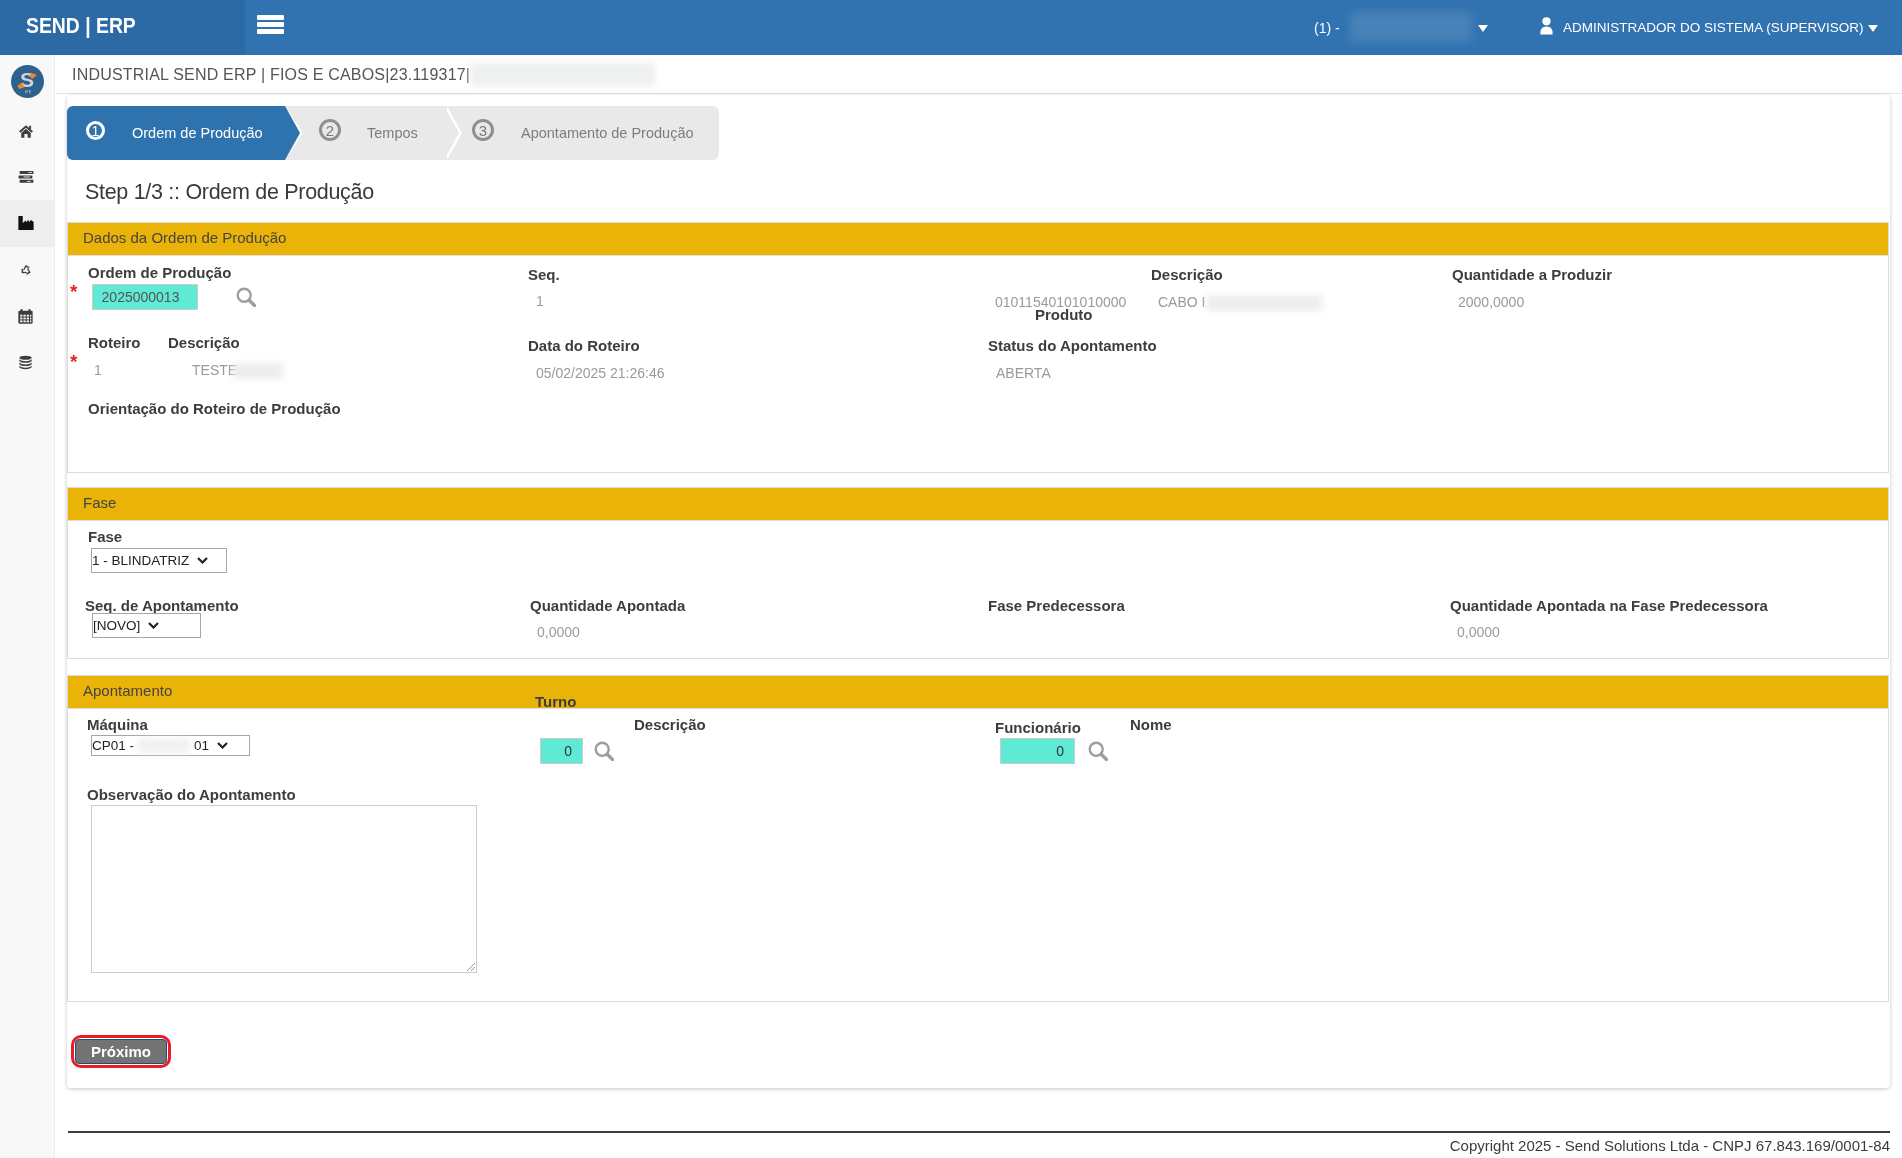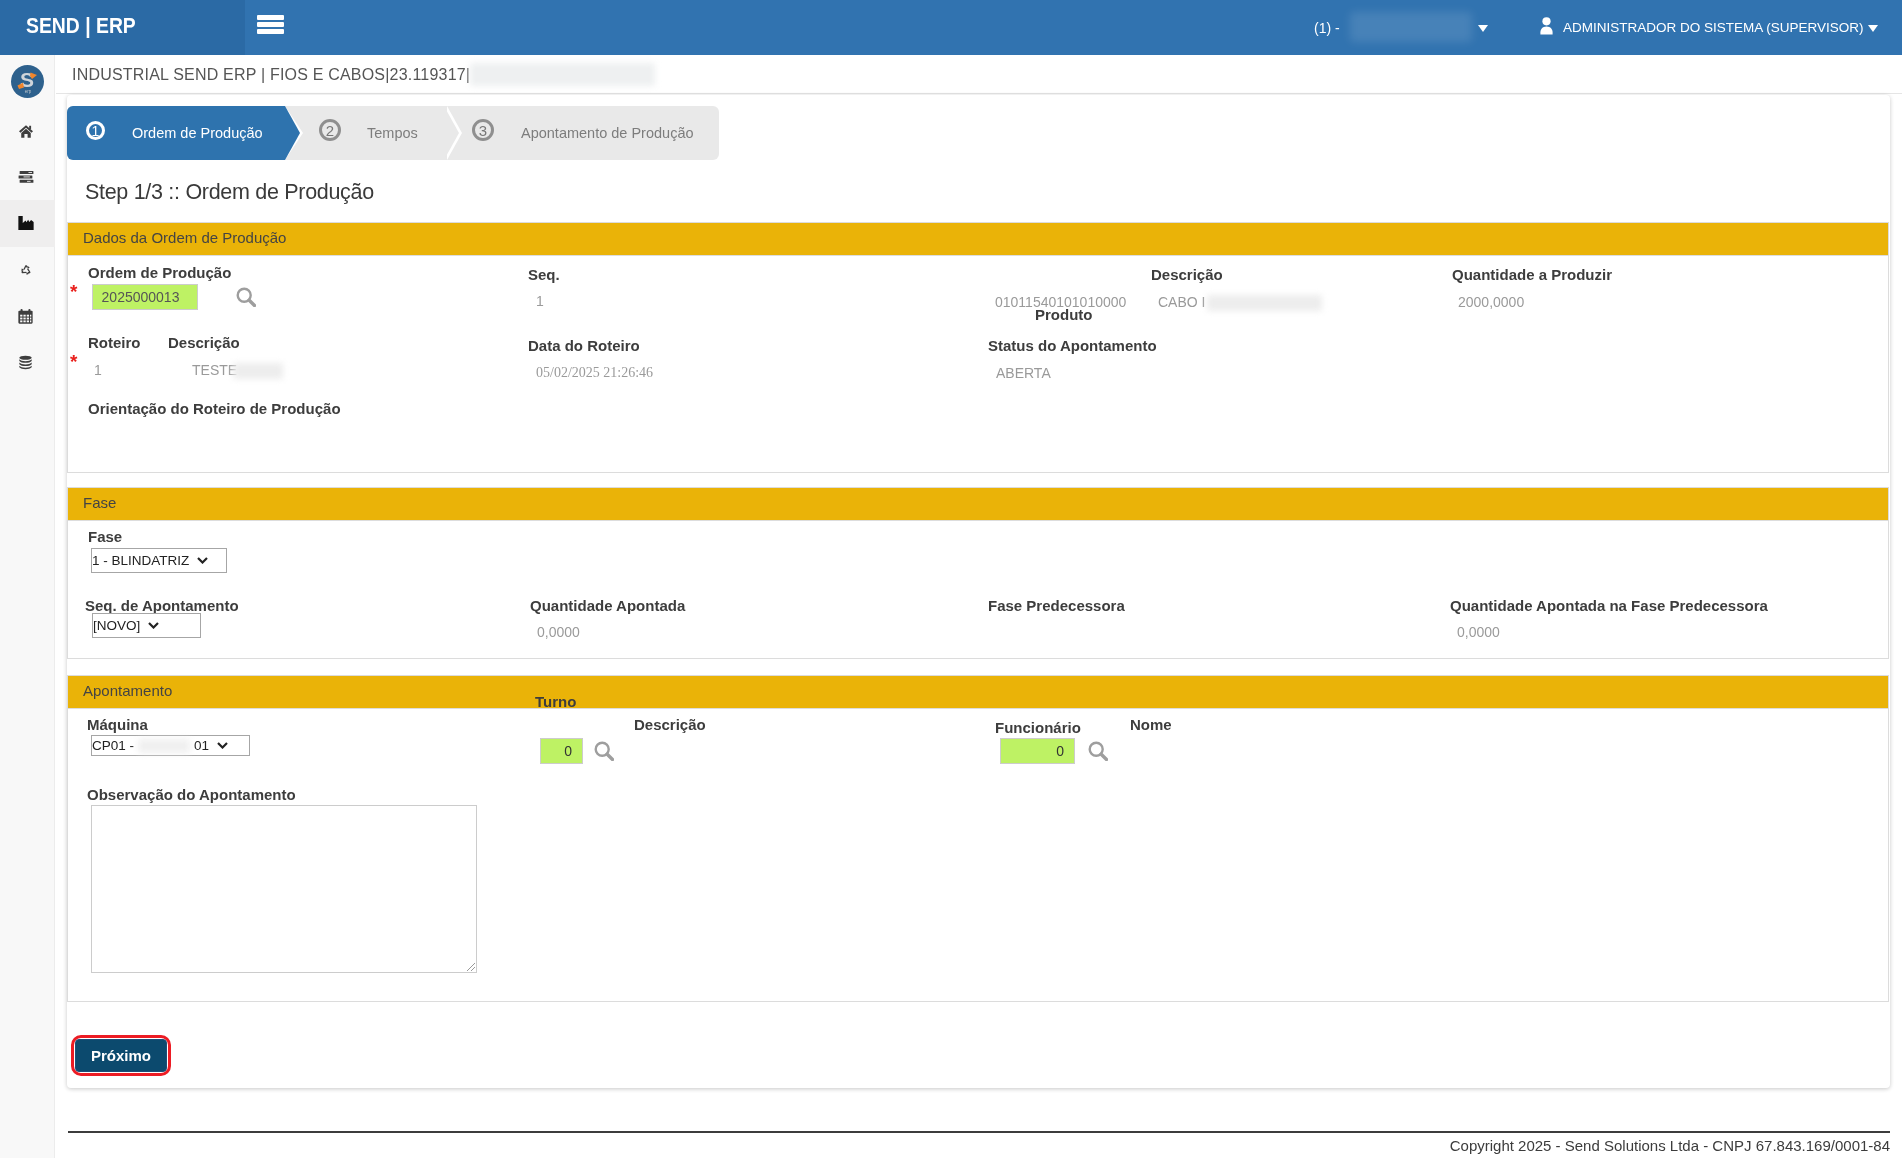--- a/index.html
+++ b/index.html
@@ -5,21 +5,21 @@
   * { margin:0; padding:0; box-sizing:border-box; }
   html,body { width:1902px; height:1158px; background:#fff; font-family:"Liberation Sans", sans-serif; }
   #page { position:relative; width:1902px; height:1158px; overflow:hidden; background:#fff; }
   .abs { position:absolute; }
   .lbl { font-weight:bold; color:#3d3d3d; font-size:15px; white-space:nowrap; }
   .val { color:#9a9a9a; font-size:14px; white-space:nowrap; }
   .ast { color:#e9201c; font-weight:bold; font-size:19px; }
   .blur { filter:blur(3px); border-radius:2px; }
   .panel { position:absolute; left:67px; width:1822px; border:1px solid #dcdcdc; background:#fff; }
   .phead { height:33px; background:#eab308; border-bottom:1px solid #ddd; color:#444; font-size:15px; line-height:29px; padding-left:15px; }
-  .inp { position:absolute; border:1px solid #ccc; background:#bef264; color:#555; font-size:14px; text-align:center; }
+  .inp { position:absolute; border:1px solid #ccc; background:#5eead4; color:#555; font-size:14px; text-align:center; }
   .sel { position:absolute; border:1px solid #a6a6a6; background:#fff; color:#222; font-size:13.5px; display:flex; align-items:center; justify-content:flex-start; }
   .sel svg { margin-left:8px; }
 </style>
 </head>
 <body>
 <div id="page">
 
   <div class="abs" style="left:0;top:0;width:1902px;height:55px;background:#3173b0;"></div>
   <div class="abs" style="left:0;top:0;width:245px;height:55px;background:#2b6aa5;"></div>
   <div class="abs" style="left:26px;top:0;height:51px;display:flex;align-items:center;color:#fff;font-size:22px;font-weight:bold;transform:scaleX(0.88);transform-origin:left center;">SEND&nbsp;|&nbsp;ERP</div>
@@ -151,21 +151,21 @@
   <div class="abs lbl" style="left:1452px;top:266px;">Quantidade a Produzir</div>
   <div class="abs val" style="left:1458px;top:294px;">2000,0000</div>
 
   <div class="abs ast" style="left:70px;top:351px;">*</div>
   <div class="abs lbl" style="left:88px;top:334px;">Roteiro</div>
   <div class="abs val" style="left:94px;top:362px;">1</div>
   <div class="abs lbl" style="left:168px;top:334px;">Descrição</div>
   <div class="abs val" style="left:192px;top:362px;">TESTE</div>
   <div class="abs blur" style="left:233px;top:363px;width:50px;height:16px;background:#ededed;"></div>
   <div class="abs lbl" style="left:528px;top:337px;">Data do Roteiro</div>
-  <div class="abs val" style="left:536px;top:365px;font-family:Liberation Serif, serif;">05/02/2025 21:26:46</div>
+  <div class="abs val" style="left:536px;top:365px;">05/02/2025 21:26:46</div>
   <div class="abs lbl" style="left:988px;top:337px;">Status do Apontamento</div>
   <div class="abs val" style="left:996px;top:365px;">ABERTA</div>
 
   <div class="abs lbl" style="left:88px;top:400px;">Orientação do Roteiro de Produção</div>
 
   <div class="panel" style="top:487px;height:172px;">
     <div class="phead">Fase</div>
   </div>
   <div class="abs lbl" style="left:88px;top:528px;">Fase</div>
   <div class="sel" style="left:91px;top:548px;width:136px;height:25px;">1 - BLINDATRIZ
@@ -209,19 +209,19 @@
   </svg>
   <div class="abs lbl" style="left:1130px;top:716px;">Nome</div>
   <div class="abs lbl" style="left:87px;top:786px;">Observação do Apontamento</div>
   <div class="abs" style="left:91px;top:805px;width:386px;height:168px;border:1px solid #ccc;background:#fff;"></div>
   <svg class="abs" style="left:466px;top:962px;" width="10" height="10" viewBox="0 0 10 10" stroke="#999" stroke-width="1">
     <line x1="1" y1="9" x2="9" y2="1"></line>
       <line x1="5" y1="9" x2="9" y2="5"></line>
   </svg>
 
   <div class="abs" style="left:71px;top:1035px;border:3px solid #ec1c24;border-radius:10px;padding:1px;background:#fff;">
-    <div style="width:92px;height:33px;background:#0c4a6e;border:1px solid #1d4e79;border-radius:4px;color:#fff;font-size:15px;font-weight:bold;display:flex;align-items:center;justify-content:center;">Próximo</div>
+    <div style="width:92px;height:25px;background:#737373;border:1px solid #1d4e79;border-radius:4px;color:#fff;font-size:15px;font-weight:bold;display:flex;align-items:center;justify-content:center;">Próximo</div>
   </div>
 
   <div class="abs" style="left:68px;top:1131px;width:1822px;height:2px;background:#3c3c3c;"></div>
   <div class="abs" style="left:0;top:1137px;width:1890px;text-align:right;color:#3c3c3c;font-size:15px;">Copyright 2025 - Send Solutions Ltda - CNPJ 67.843.169/0001-84</div>
 
 </div>
 
 </body></html>

